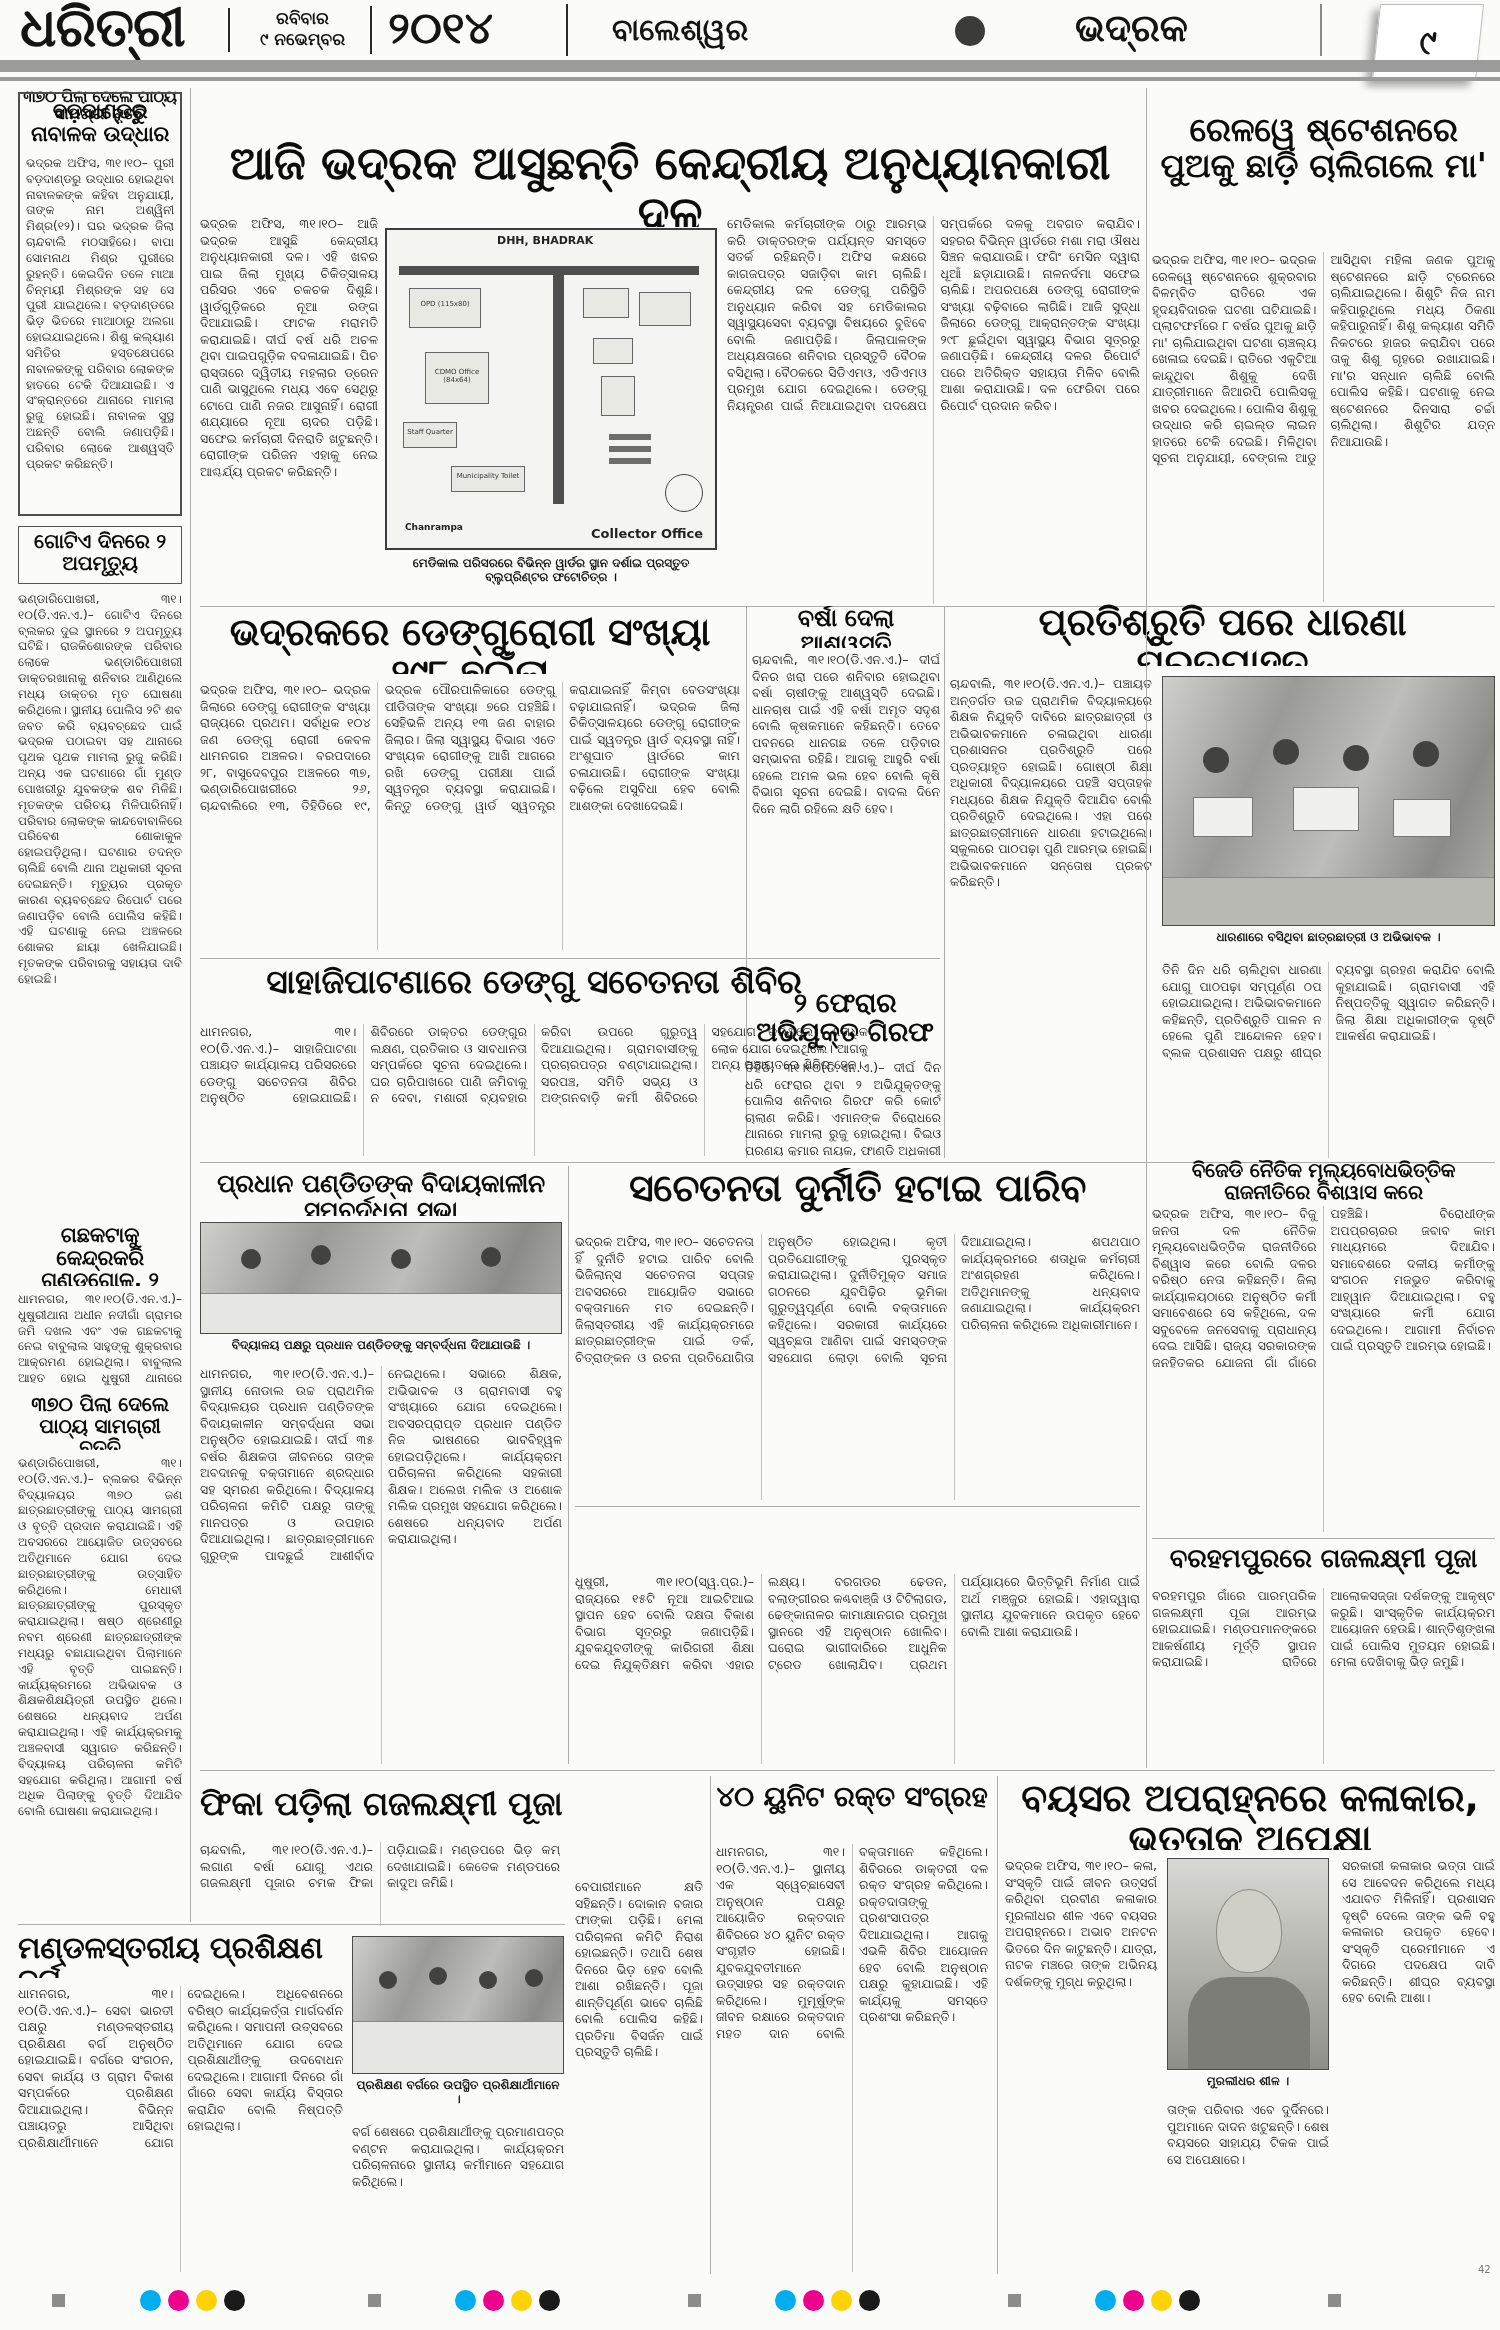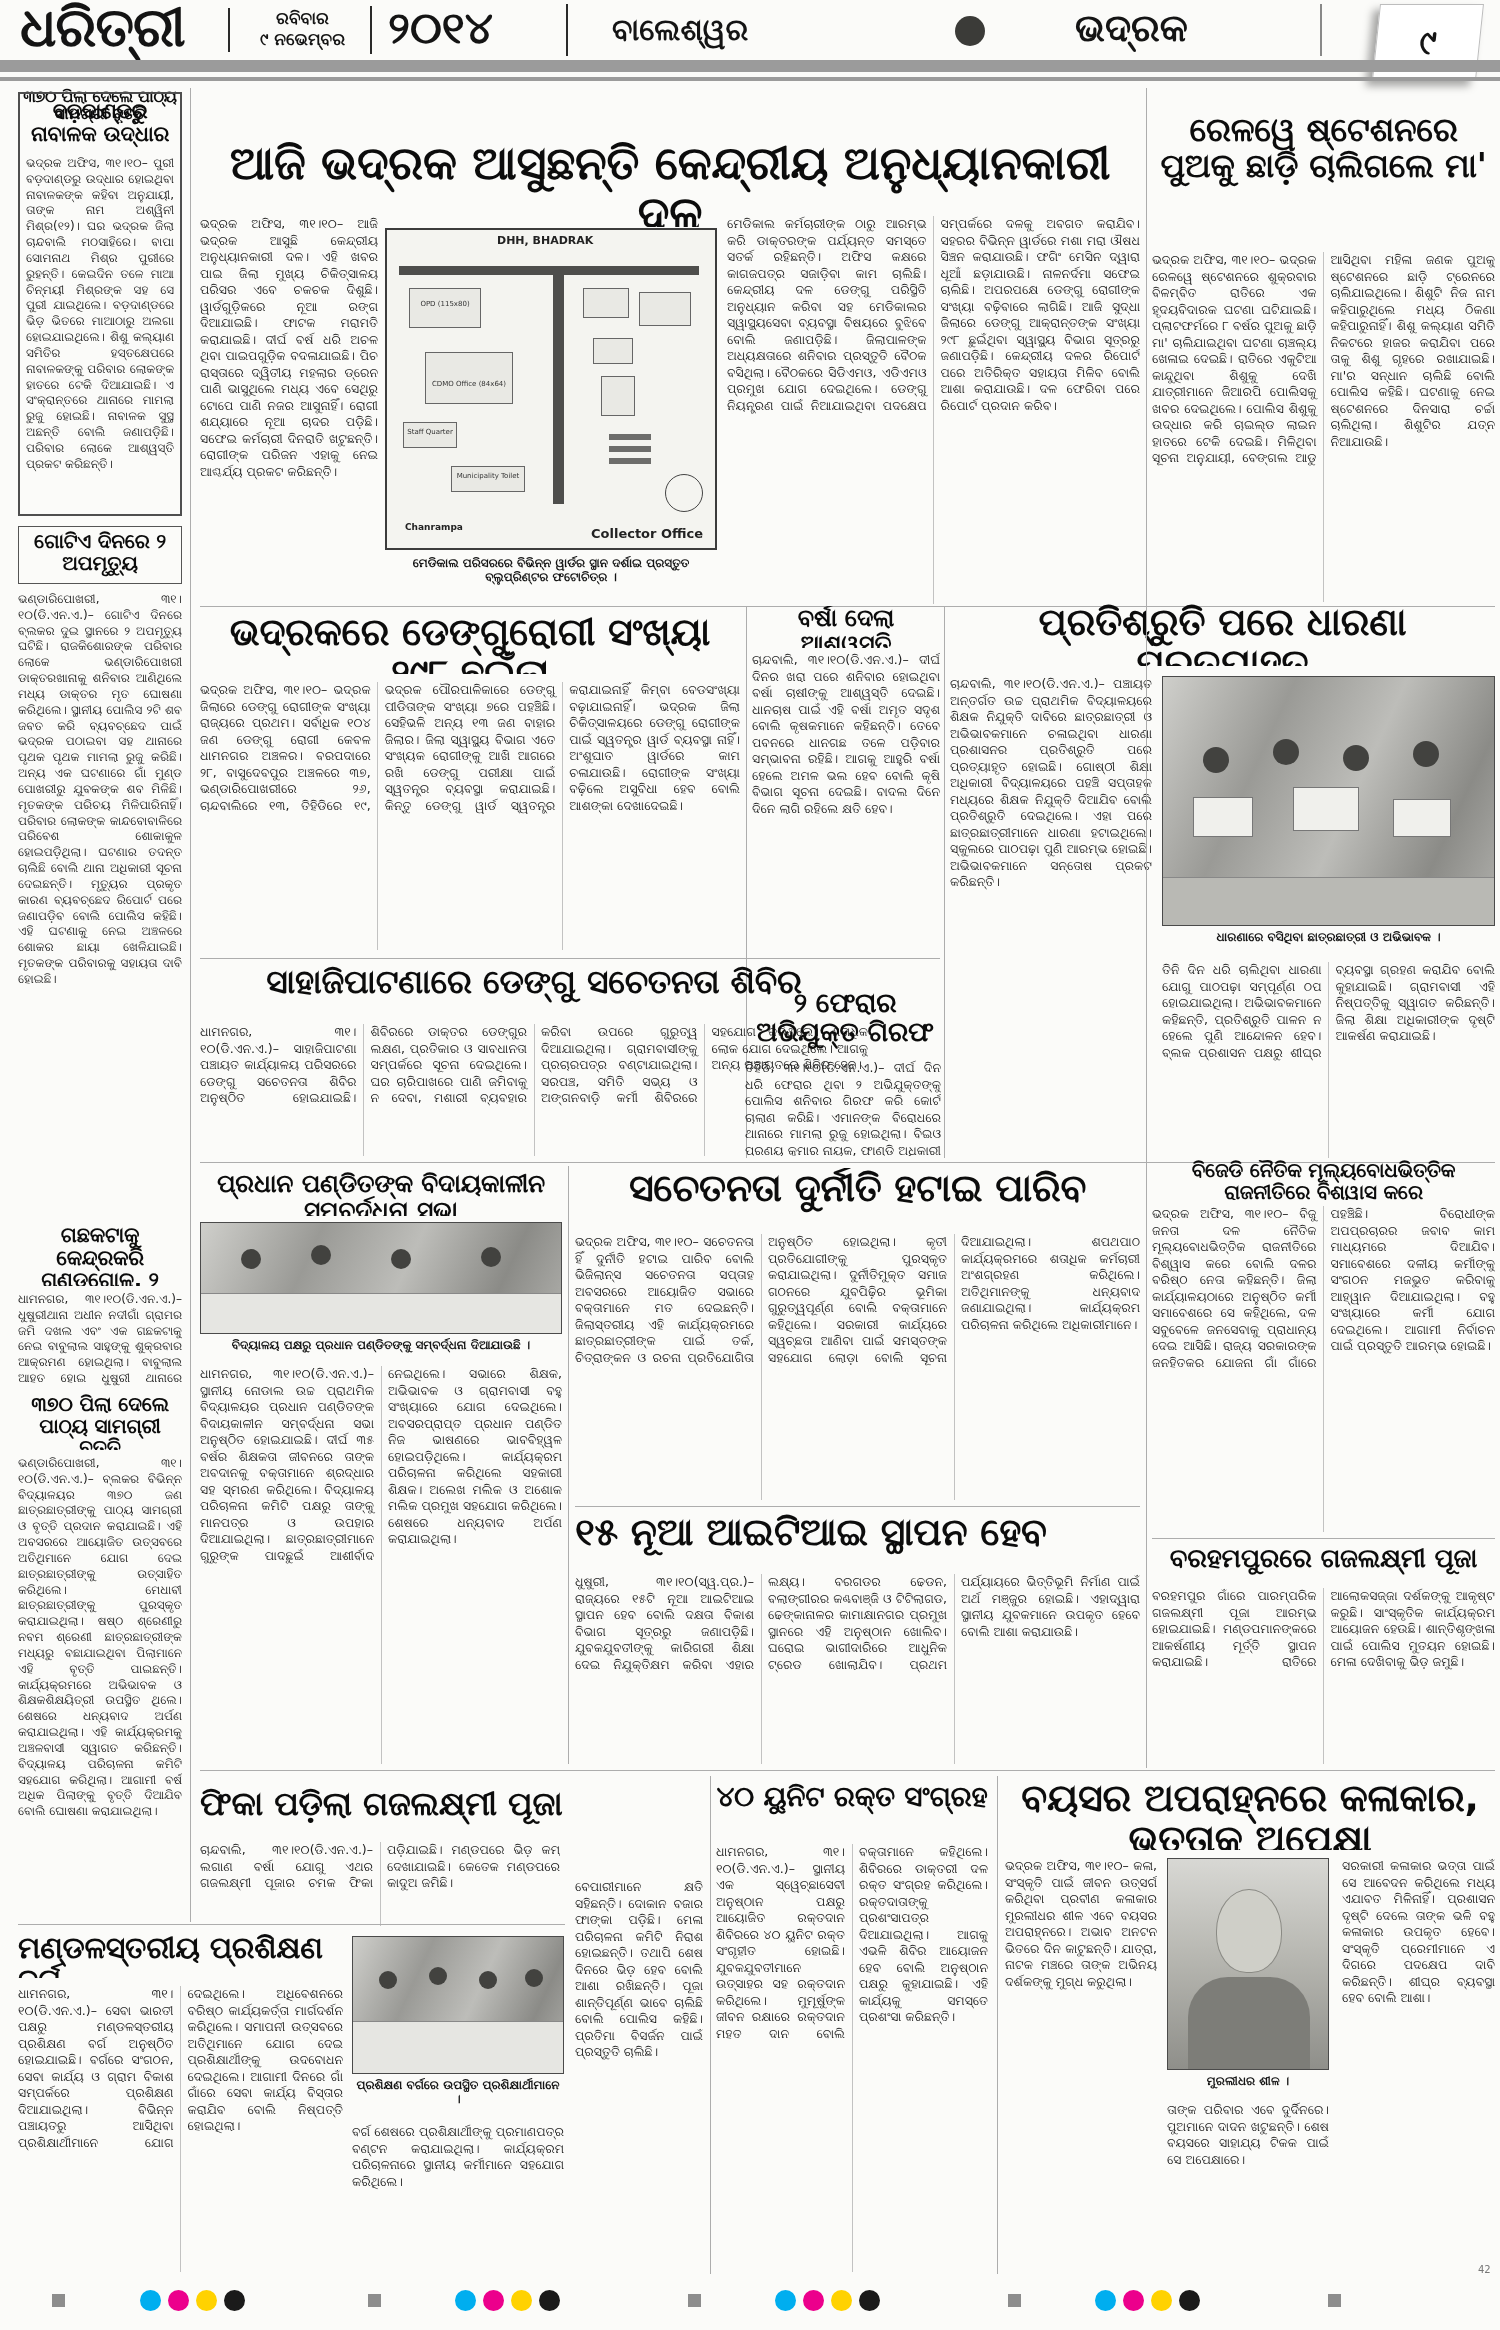--- a/index.html
+++ b/index.html
@@ -85,21 +85,21 @@
 
   <div class="hl" style="position:absolute;left:200px;top:122px;width:940px;height:88px;font-size:46px;margin-top:17px;">ଆଜି ଭଦ୍ରକ ଆସୁଛନ୍ତି କେନ୍ଦ୍ରୀୟ ଅନୁଧ୍ୟାନକାରୀ ଦଳ</div>
   <div class="body-text" style="position:absolute;left:200px;top:216px;width:178px;height:388px;">ଭଦ୍ରକ ଅଫିସ, ୩୧।୧୦– ଆଜି ଭଦ୍ରକ ଆସୁଛି କେନ୍ଦ୍ରୀୟ ଅନୁଧ୍ୟାନକାରୀ ଦଳ। ଏହି ଖବର ପାଇ ଜିଲା ମୁଖ୍ୟ ଚିକିତ୍ସାଳୟ ପରିସର ଏବେ ଚକଚକ ଦିଶୁଛି। ୱାର୍ଡଗୁଡ଼ିକରେ ନୂଆ ରଙ୍ଗ ଦିଆଯାଇଛି। ଫାଟକ ମରାମତି କରାଯାଇଛି। ଦୀର୍ଘ ବର୍ଷ ଧରି ଅଚଳ ଥିବା ପାଇପଗୁଡ଼ିକ ବଦଳାଯାଇଛି। ପିଚ ରାସ୍ତାରେ ଦ୍ୱିତୀୟ ମହଲାର ଡ୍ରେନ ପାଣି ଭାସୁଥିଲେ ମଧ୍ୟ ଏବେ ସେଥିରୁ ଟୋପେ ପାଣି ନଜର ଆସୁନାହିଁ। ରୋଗୀ ଶଯ୍ୟାରେ ନୂଆ ଚାଦର ପଡ଼ିଛି। ସଫେଇ କର୍ମଚାରୀ ଦିନରାତି ଖଟୁଛନ୍ତି। ରୋଗୀଙ୍କ ପରିଜନ ଏହାକୁ ନେଇ ଆଶ୍ଚର୍ଯ୍ୟ ପ୍ରକଟ କରିଛନ୍ତି।</div>
   <div class="body-text cols-2" style="position:absolute;left:727px;top:216px;width:413px;height:388px;">ମେଡିକାଲ କର୍ମଚାରୀଙ୍କ ଠାରୁ ଆରମ୍ଭ କରି ଡାକ୍ତରଙ୍କ ପର୍ଯ୍ୟନ୍ତ ସମସ୍ତେ ସତର୍କ ରହିଛନ୍ତି। ଅଫିସ କକ୍ଷରେ କାଗଜପତ୍ର ସଜାଡ଼ିବା କାମ ଚାଲିଛି। କେନ୍ଦ୍ରୀୟ ଦଳ ଡେଙ୍ଗୁ ପରିସ୍ଥିତି ଅନୁଧ୍ୟାନ କରିବା ସହ ମେଡିକାଲର ସ୍ୱାସ୍ଥ୍ୟସେବା ବ୍ୟବସ୍ଥା ବିଷୟରେ ବୁଝିବେ ବୋଲି ଜଣାପଡ଼ିଛି। ଜିଲାପାଳଙ୍କ ଅଧ୍ୟକ୍ଷତାରେ ଶନିବାର ପ୍ରସ୍ତୁତି ବୈଠକ ବସିଥିଲା। ବୈଠକରେ ସିଡିଏମଓ, ଏଡିଏମଓ ପ୍ରମୁଖ ଯୋଗ ଦେଇଥିଲେ। ଡେଙ୍ଗୁ ନିୟନ୍ତ୍ରଣ ପାଇଁ ନିଆଯାଇଥିବା ପଦକ୍ଷେପ ସମ୍ପର୍କରେ ଦଳକୁ ଅବଗତ କରାଯିବ। ସହରର ବିଭିନ୍ନ ୱାର୍ଡରେ ମଶା ମରା ଔଷଧ ସିଞ୍ଚନ କରାଯାଉଛି। ଫଗିଂ ମେସିନ ଦ୍ୱାରା ଧୂଆଁ ଛଡ଼ାଯାଉଛି। ନାଳନର୍ଦମା ସଫେଇ ଚାଲିଛି। ଅପରପକ୍ଷେ ଡେଙ୍ଗୁ ରୋଗୀଙ୍କ ସଂଖ୍ୟା ବଢ଼ିବାରେ ଲାଗିଛି। ଆଜି ସୁଦ୍ଧା ଜିଲାରେ ଡେଙ୍ଗୁ ଆକ୍ରାନ୍ତଙ୍କ ସଂଖ୍ୟା ୨୯୮ ଛୁଇଁଥିବା ସ୍ୱାସ୍ଥ୍ୟ ବିଭାଗ ସୂତ୍ରରୁ ଜଣାପଡ଼ିଛି। କେନ୍ଦ୍ରୀୟ ଦଳର ରିପୋର୍ଟ ପରେ ଅତିରିକ୍ତ ସହାୟତା ମିଳିବ ବୋଲି ଆଶା କରାଯାଉଛି। ଦଳ ଫେରିବା ପରେ ରିପୋର୍ଟ ପ୍ରଦାନ କରିବ।</div>
 
   <div class="map-box" style="left:385px;top:228px;width:332px;height:322px;">
     <div class="map-label" style="left:110px;top:4px;font-size:11px;">DHH, BHADRAK</div>
     <div class="map-road-h" style="left:12px;top:36px;width:300px;height:9px;"></div>
     <div class="map-road-v" style="left:166px;top:36px;width:11px;height:238px;"></div>
     <div class="map-room" style="left:22px;top:58px;width:72px;height:40px;padding-top:12px;">OPD (115x80)</div>
-    <div class="map-room" style="left:38px;top:122px;width:88px;height:52px;padding-top:28px;">CDMO Office (84x64)</div>
+    <div class="map-room" style="left:38px;top:122px;width:64px;height:52px;padding-top:16px;">CDMO Office (84x64)</div>
     <div class="map-room" style="left:16px;top:192px;width:54px;height:26px;padding-top:6px;">Staff Quarter</div>
     <div class="map-room" style="left:64px;top:236px;width:74px;height:26px;padding-top:6px;">Municipality Toilet</div>
     <div class="map-room" style="left:196px;top:58px;width:46px;height:30px;"></div>
     <div class="map-room" style="left:252px;top:62px;width:52px;height:34px;"></div>
     <div class="map-room" style="left:206px;top:108px;width:40px;height:26px;"></div>
     <div class="map-room" style="left:214px;top:146px;width:34px;height:40px;"></div>
     <div class="legend-bar" style="left:222px;top:204px;width:42px;height:6px;"></div>
     <div class="legend-bar" style="left:222px;top:216px;width:42px;height:6px;"></div>
     <div class="legend-bar" style="left:222px;top:228px;width:42px;height:6px;"></div>
     <div class="compass" style="left:278px;top:244px;width:38px;height:38px;"></div>
@@ -158,21 +158,20 @@
     <div class="tablecloth" style="left:0;top:70px;width:362px;height:42px;"></div>
   </div>
   <div class="caption" style="position:absolute;left:200px;top:1338px;width:362px;height:24px;">ବିଦ୍ୟାଳୟ ପକ୍ଷରୁ ପ୍ରଧାନ ପଣ୍ଡିତଙ୍କୁ ସମ୍ବର୍ଦ୍ଧନା ଦିଆଯାଉଛି ।</div>
   <div class="body-text cols-2" style="position:absolute;left:200px;top:1366px;width:362px;height:398px;">ଧାମନଗର, ୩୧।୧୦(ଡି.ଏନ.ଏ.)– ସ୍ଥାନୀୟ ନୋଡାଲ ଉଚ୍ଚ ପ୍ରାଥମିକ ବିଦ୍ୟାଳୟର ପ୍ରଧାନ ପଣ୍ଡିତଙ୍କ ବିଦାୟକାଳୀନ ସମ୍ବର୍ଦ୍ଧନା ସଭା ଅନୁଷ୍ଠିତ ହୋଇଯାଇଛି। ଦୀର୍ଘ ୩୫ ବର୍ଷର ଶିକ୍ଷକତା ଜୀବନରେ ତାଙ୍କ ଅବଦାନକୁ ବକ୍ତାମାନେ ଶ୍ରଦ୍ଧାର ସହ ସ୍ମରଣ କରିଥିଲେ। ବିଦ୍ୟାଳୟ ପରିଚାଳନା କମିଟି ପକ୍ଷରୁ ତାଙ୍କୁ ମାନପତ୍ର ଓ ଉପହାର ଦିଆଯାଇଥିଲା। ଛାତ୍ରଛାତ୍ରୀମାନେ ଗୁରୁଙ୍କ ପାଦଛୁଇଁ ଆଶୀର୍ବାଦ ନେଇଥିଲେ। ସଭାରେ ଶିକ୍ଷକ, ଅଭିଭାବକ ଓ ଗ୍ରାମବାସୀ ବହୁ ସଂଖ୍ୟାରେ ଯୋଗ ଦେଇଥିଲେ। ଅବସରପ୍ରାପ୍ତ ପ୍ରଧାନ ପଣ୍ଡିତ ନିଜ ଭାଷଣରେ ଭାବବିହ୍ୱଳ ହୋଇପଡ଼ିଥିଲେ। କାର୍ଯ୍ୟକ୍ରମ ପରିଚାଳନା କରିଥିଲେ ସହକାରୀ ଶିକ୍ଷକ। ଅଲେଖ ମଲିକ ଓ ଅଶୋକ ମଲିକ ପ୍ରମୁଖ ସହଯୋଗ କରିଥିଲେ। ଶେଷରେ ଧନ୍ୟବାଦ ଅର୍ପଣ କରାଯାଇଥିଲା।</div>
   <div class="vr" style="left:568px;top:1166px;height:598px;"></div>
 
   <div class="hl" style="position:absolute;left:575px;top:1168px;width:565px;height:58px;font-size:38px;">ସଚେତନତା ଦୁର୍ନୀତି ହଟାଇ ପାରିବ</div>
   <div class="body-text cols-3" style="position:absolute;left:575px;top:1234px;width:565px;height:266px;">ଭଦ୍ରକ ଅଫିସ, ୩୧।୧୦– ସଚେତନତା ହିଁ ଦୁର୍ନୀତି ହଟାଇ ପାରିବ ବୋଲି ଭିଜିଲାନ୍ସ ସଚେତନତା ସପ୍ତାହ ଅବସରରେ ଆୟୋଜିତ ସଭାରେ ବକ୍ତାମାନେ ମତ ଦେଇଛନ୍ତି। ଜିଲାସ୍ତରୀୟ ଏହି କାର୍ଯ୍ୟକ୍ରମରେ ଛାତ୍ରଛାତ୍ରୀଙ୍କ ପାଇଁ ତର୍କ, ଚିତ୍ରାଙ୍କନ ଓ ରଚନା ପ୍ରତିଯୋଗିତା ଅନୁଷ୍ଠିତ ହୋଇଥିଲା। କୃତୀ ପ୍ରତିଯୋଗୀଙ୍କୁ ପୁରସ୍କୃତ କରାଯାଇଥିଲା। ଦୁର୍ନୀତିମୁକ୍ତ ସମାଜ ଗଠନରେ ଯୁବପିଢ଼ିର ଭୂମିକା ଗୁରୁତ୍ୱପୂର୍ଣ୍ଣ ବୋଲି ବକ୍ତାମାନେ କହିଥିଲେ। ସରକାରୀ କାର୍ଯ୍ୟରେ ସ୍ୱଚ୍ଛତା ଆଣିବା ପାଇଁ ସମସ୍ତଙ୍କ ସହଯୋଗ ଲୋଡ଼ା ବୋଲି ସୂଚନା ଦିଆଯାଇଥିଲା। ଶପଥପାଠ କାର୍ଯ୍ୟକ୍ରମରେ ଶତାଧିକ କର୍ମଚାରୀ ଅଂଶଗ୍ରହଣ କରିଥିଲେ। ଅତିଥିମାନଙ୍କୁ ଧନ୍ୟବାଦ ଜଣାଯାଇଥିଲା। କାର୍ଯ୍ୟକ୍ରମ ପରିଚାଳନା କରିଥିଲେ ଅଧିକାରୀମାନେ।</div>
   <div class="hr" style="left:575px;top:1506px;width:565px;"></div>
 
-  <div class="hl" style="position:absolute;left:575px;top:1512px;width:480px;height:54px;font-size:38px;text-align:left;">୧୫ ନୂଆ ଆଇଟିଆଇ ସ୍ଥାପନ ହେବ</div>
   <div class="body-text cols-3" style="position:absolute;left:575px;top:1574px;width:565px;height:190px;">ଧୁଷୁରୀ, ୩୧।୧୦(ସ୍ୱ.ପ୍ର.)– ରାଜ୍ୟରେ ୧୫ଟି ନୂଆ ଆଇଟିଆଇ ସ୍ଥାପନ ହେବ ବୋଲି ଦକ୍ଷତା ବିକାଶ ବିଭାଗ ସୂତ୍ରରୁ ଜଣାପଡ଼ିଛି। ଯୁବକଯୁବତୀଙ୍କୁ କାରିଗରୀ ଶିକ୍ଷା ଦେଇ ନିଯୁକ୍ତିକ୍ଷମ କରିବା ଏହାର ଲକ୍ଷ୍ୟ। ବରଗଡର ଢେଡନ, ବଲାଙ୍ଗୀରର କଣ୍ଢବାଞ୍ଜି ଓ ଟିଟିଲାଗଡ, ଢେଙ୍କାନାଳର କାମାକ୍ଷାନଗର ପ୍ରମୁଖ ସ୍ଥାନରେ ଏହି ଅନୁଷ୍ଠାନ ଖୋଲିବ। ଘରୋଇ ଭାଗୀଦାରିରେ ଆଧୁନିକ ଟ୍ରେଡ ଖୋଲାଯିବ। ପ୍ରଥମ ପର୍ଯ୍ୟାୟରେ ଭିତ୍ତିଭୂମି ନିର୍ମାଣ ପାଇଁ ଅର୍ଥ ମଞ୍ଜୁର ହୋଇଛି। ଏହାଦ୍ୱାରା ସ୍ଥାନୀୟ ଯୁବକମାନେ ଉପକୃତ ହେବେ ବୋଲି ଆଶା କରାଯାଉଛି।</div>
 
   <div class="vr" style="left:1146px;top:88px;height:1680px;"></div>
 
   <div class="hl" style="position:absolute;left:1152px;top:1160px;width:343px;height:40px;font-size:20px;">ବିଜେଡି ନୈତିକ ମୂଲ୍ୟବୋଧଭିତ୍ତିକ ରାଜନୀତିରେ ବିଶ୍ୱାସ କରେ</div>
   <div class="body-text cols-2" style="position:absolute;left:1152px;top:1206px;width:343px;height:326px;">ଭଦ୍ରକ ଅଫିସ, ୩୧।୧୦– ବିଜୁ ଜନତା ଦଳ ନୈତିକ ମୂଲ୍ୟବୋଧଭିତ୍ତିକ ରାଜନୀତିରେ ବିଶ୍ୱାସ କରେ ବୋଲି ଦଳର ବରିଷ୍ଠ ନେତା କହିଛନ୍ତି। ଜିଲା କାର୍ଯ୍ୟାଳୟଠାରେ ଅନୁଷ୍ଠିତ କର୍ମୀ ସମାବେଶରେ ସେ କହିଥିଲେ, ଦଳ ସବୁବେଳେ ଜନସେବାକୁ ପ୍ରାଧାନ୍ୟ ଦେଇ ଆସିଛି। ରାଜ୍ୟ ସରକାରଙ୍କ ଜନହିତକର ଯୋଜନା ଗାଁ ଗାଁରେ ପହଞ୍ଚିଛି। ବିରୋଧୀଙ୍କ ଅପପ୍ରଚାରର ଜବାବ କାମ ମାଧ୍ୟମରେ ଦିଆଯିବ। ସମାବେଶରେ ଦଳୀୟ କର୍ମୀଙ୍କୁ ସଂଗଠନ ମଜଭୁତ କରିବାକୁ ଆହ୍ୱାନ ଦିଆଯାଇଥିଲା। ବହୁ ସଂଖ୍ୟାରେ କର୍ମୀ ଯୋଗ ଦେଇଥିଲେ। ଆଗାମୀ ନିର୍ବାଚନ ପାଇଁ ପ୍ରସ୍ତୁତି ଆରମ୍ଭ ହୋଇଛି।</div>
   <div class="hr" style="left:1152px;top:1538px;width:343px;"></div>
 
   <div class="hl" style="position:absolute;left:1152px;top:1544px;width:343px;height:38px;font-size:26px;">ବରହମପୁରରେ ଗଜଲକ୍ଷ୍ମୀ ପୂଜା</div>
   <div class="body-text cols-2" style="position:absolute;left:1152px;top:1588px;width:343px;height:176px;">ବରହମପୁର ଗାଁରେ ପାରମ୍ପରିକ ଗଜଲକ୍ଷ୍ମୀ ପୂଜା ଆରମ୍ଭ ହୋଇଯାଇଛି। ମଣ୍ଡପମାନଙ୍କରେ ଆକର୍ଷଣୀୟ ମୂର୍ତ୍ତି ସ୍ଥାପନ କରାଯାଇଛି। ରାତିରେ ଆଲୋକସଜ୍ଜା ଦର୍ଶକଙ୍କୁ ଆକୃଷ୍ଟ କରୁଛି। ସାଂସ୍କୃତିକ କାର୍ଯ୍ୟକ୍ରମ ଆୟୋଜନ ହେଉଛି। ଶାନ୍ତିଶୃଙ୍ଖଳା ପାଇଁ ପୋଲିସ ମୁତୟନ ହୋଇଛି। ମେଳା ଦେଖିବାକୁ ଭିଡ଼ ଜମୁଛି।</div>

